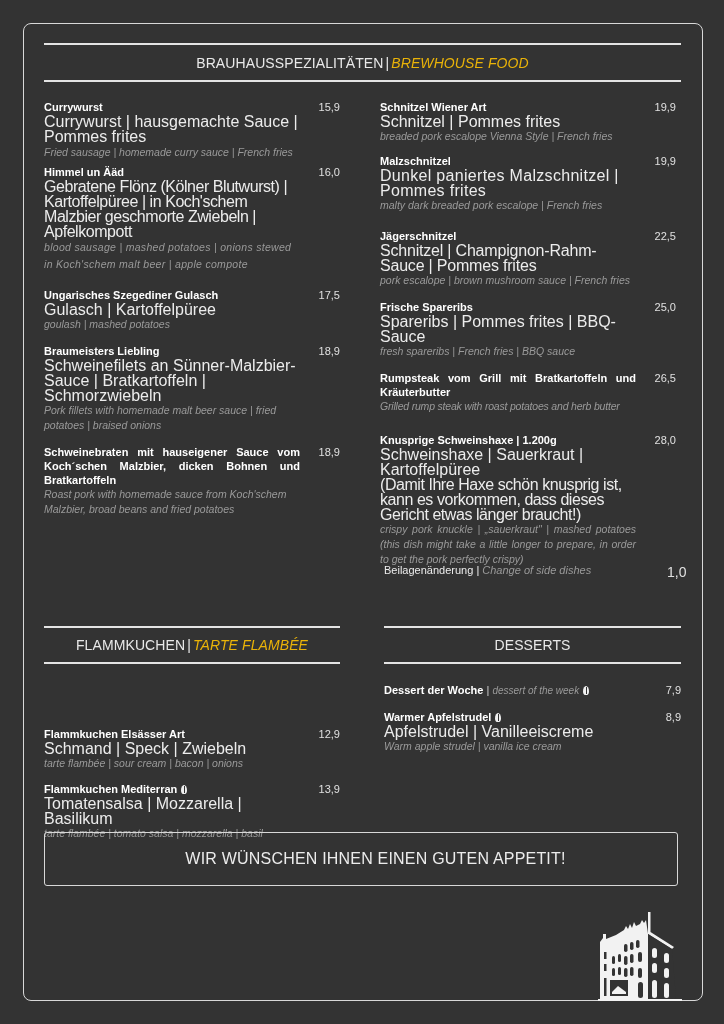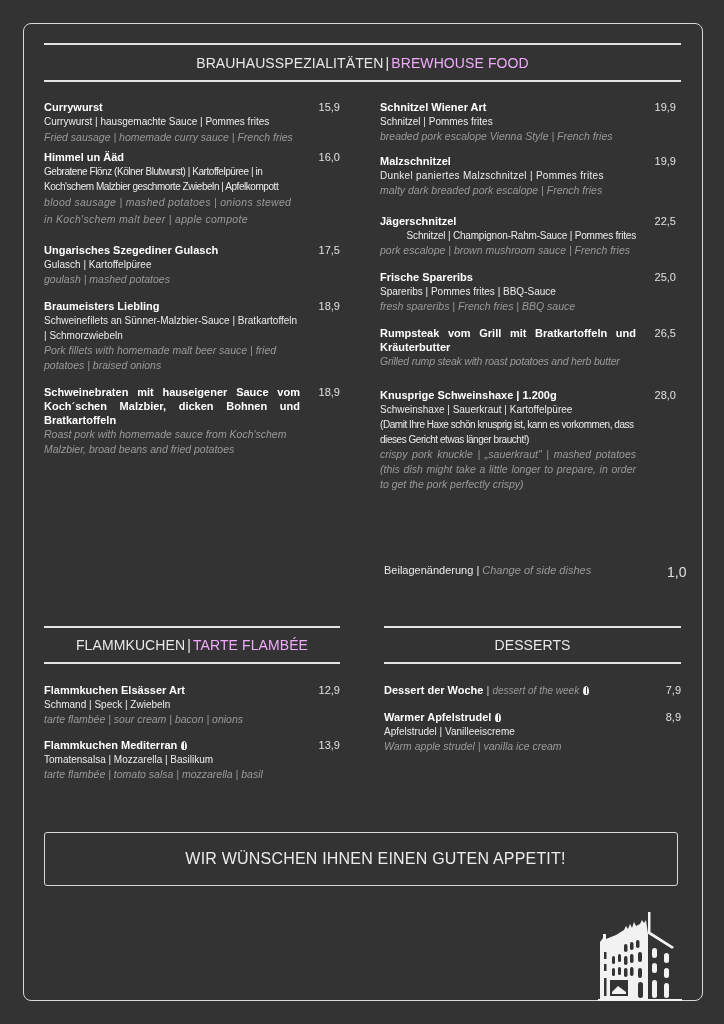--- a/index.html
+++ b/index.html
@@ -19,29 +19,29 @@
       border-radius: 8px;
     }
     .rule { position: absolute; height: 2px; background: #e4e4e4; }
     .section-title {
       position: absolute;
       text-align: center;
       font-size: 14px;
       letter-spacing: 0.1px;
       color: #e9e9e9;
     }
-    .section-title .en { color: #f0abfc; }
+    .section-title .en { font-style: italic; color: #eab308; }
     .section-title .sep { color: #e9e9e9; }
     .col { position: absolute; }
     .item { position: relative; padding-right: 40px; }
     .item .name {
       font-weight: bold; font-size: 11px; color: #ffffff; line-height: 14px;
     }
     .item .name.justify { text-align: justify; }
-    .item .de { font-size: 10px; line-height: 15px; color: #ececec; }
+    .item .de { font-size: 16px; line-height: 15px; color: #ececec; }
     .item .de.tight { letter-spacing: -0.45px; }
     .item .en { font-size: 10.5px; line-height: 15px; font-style: italic; color: #9a9a9a; }
     .item .price {
       position: absolute; right: 0; top: 0;
       font-size: 11px; line-height: 14px; color: #e0e0e0;
     }
     .leaf {
       display: inline-block; width: 6px; height: 9px;
       background: #f0f0f0; border-radius: 50% 50% 50% 50% / 60% 60% 40% 40%;
       vertical-align: -1px; margin-left: 4px;
@@ -117,21 +117,21 @@
       <div class="price">19,9</div>
     </div>
     <div class="item" style="margin-bottom:16px;">
       <div class="name">Malzschnitzel</div>
       <div class="de" style="letter-spacing:0.3px;">Dunkel paniertes Malzschnitzel | Pommes frites</div>
       <div class="en">malty dark breaded pork escalope | French fries</div>
       <div class="price">19,9</div>
     </div>
     <div class="item" style="margin-bottom:12px;">
       <div class="name">Jägerschnitzel</div>
-      <div class="de tight" style="letter-spacing:-0.2px;text-align:right;">Schnitzel | Champignon-Rahm-Sauce | Pommes frites</div>
+      <div class="de tight" style="letter-spacing:-0.2px;">Schnitzel | Champignon-Rahm-Sauce | Pommes frites</div>
       <div class="en">pork escalope | brown mushroom sauce | French fries</div>
       <div class="price">22,5</div>
     </div>
     <div class="item" style="margin-bottom:12px;">
       <div class="name">Frische Spareribs</div>
       <div class="de">Spareribs | Pommes frites | BBQ-Sauce</div>
       <div class="en">fresh spareribs | French fries | BBQ sauce</div>
       <div class="price">25,0</div>
     </div>
     <div class="item" style="margin-bottom:19px;">
@@ -155,21 +155,21 @@
   </div>
   <div class="extra-price" style="left:667px; top:564px;">1,0</div>
 
   <div class="rule" style="left:44px; top:626px; width:296px;"></div>
   <div class="section-title" style="left:44px; top:637px; width:296px;">
     <span>FLAMMKUCHEN</span><span class="sep" style="margin:0 2px;">|</span><span class="en">TARTE FLAMBÉE</span>
   </div>
   <div class="rule" style="left:44px; top:662px; width:296px;"></div>
 
   <div class="col" style="left:44px; top:683px; width:296px;">
-    <div class="item" style="margin-bottom:11px;">
+    <div class="item" style="margin-bottom:11px;margin-top:44px;">
       <div class="name">Flammkuchen Elsässer Art</div>
       <div class="de">Schmand | Speck | Zwiebeln</div>
       <div class="en">tarte flambée | sour cream | bacon | onions</div>
       <div class="price">12,9</div>
     </div>
     <div class="item">
       <div class="name"><span>Flammkuchen Mediterran</span><span class="leaf"></span></div>
       <div class="de">Tomatensalsa | Mozzarella | Basilikum</div>
       <div class="en">tarte flambée | tomato salsa | mozzarella | basil</div>
       <div class="price">13,9</div>

